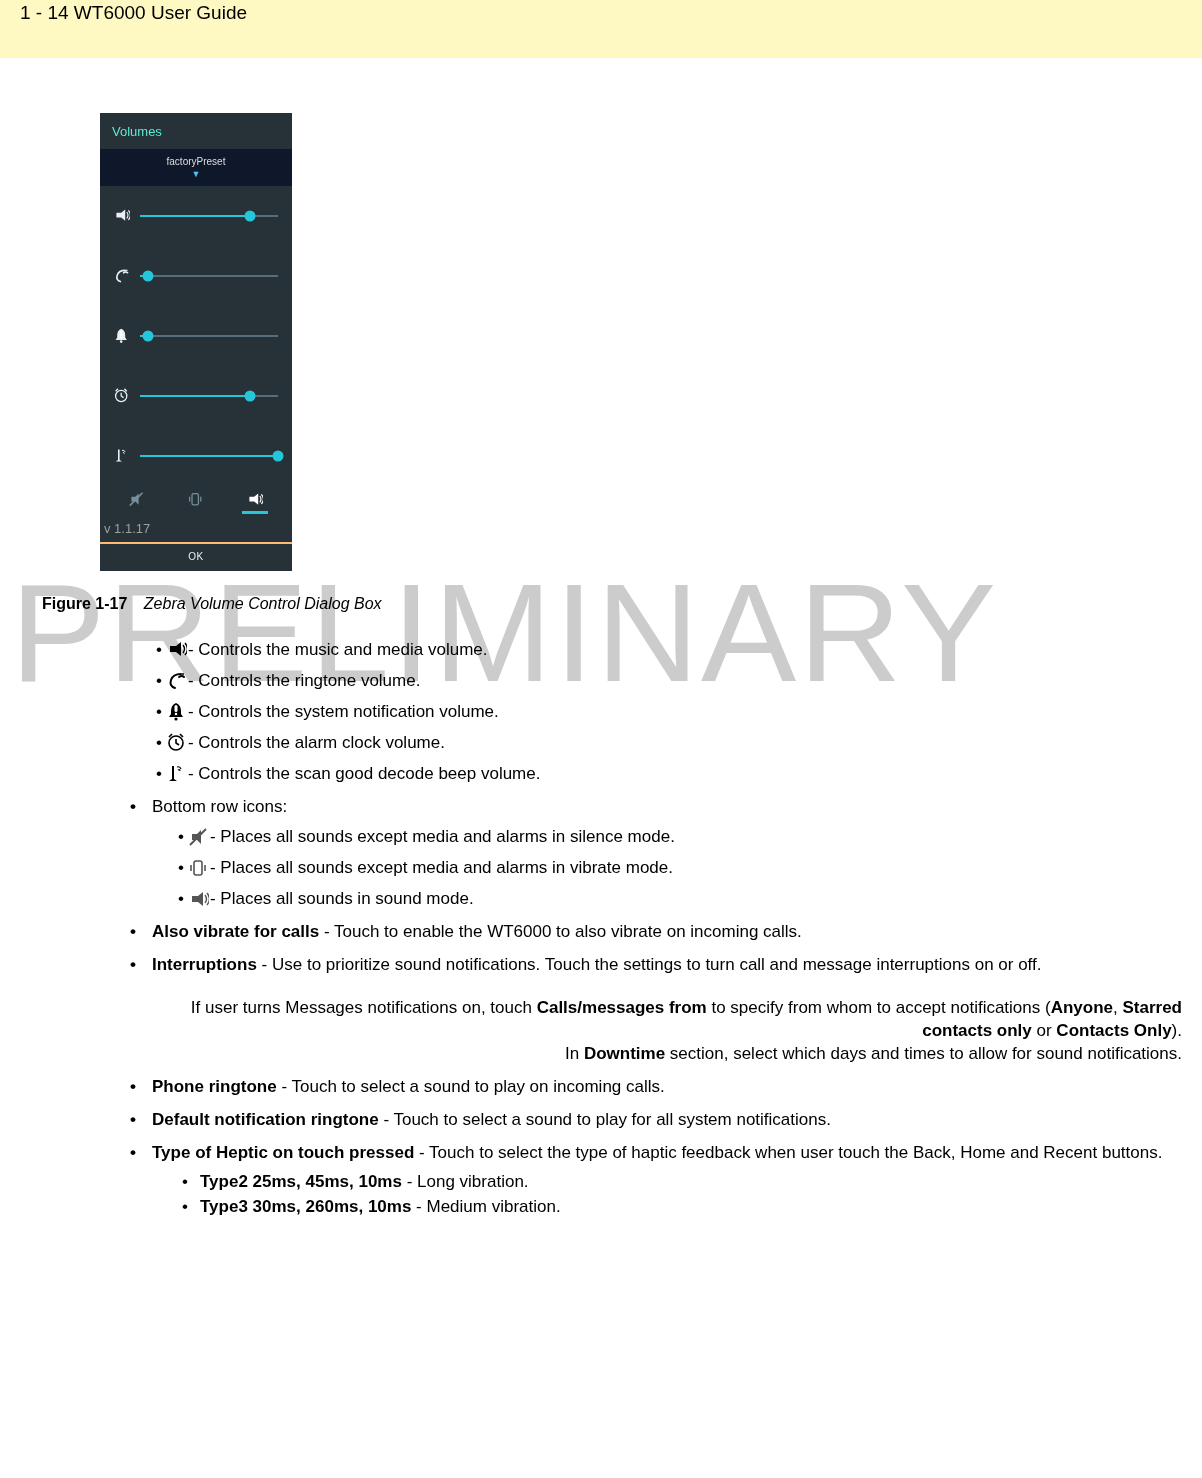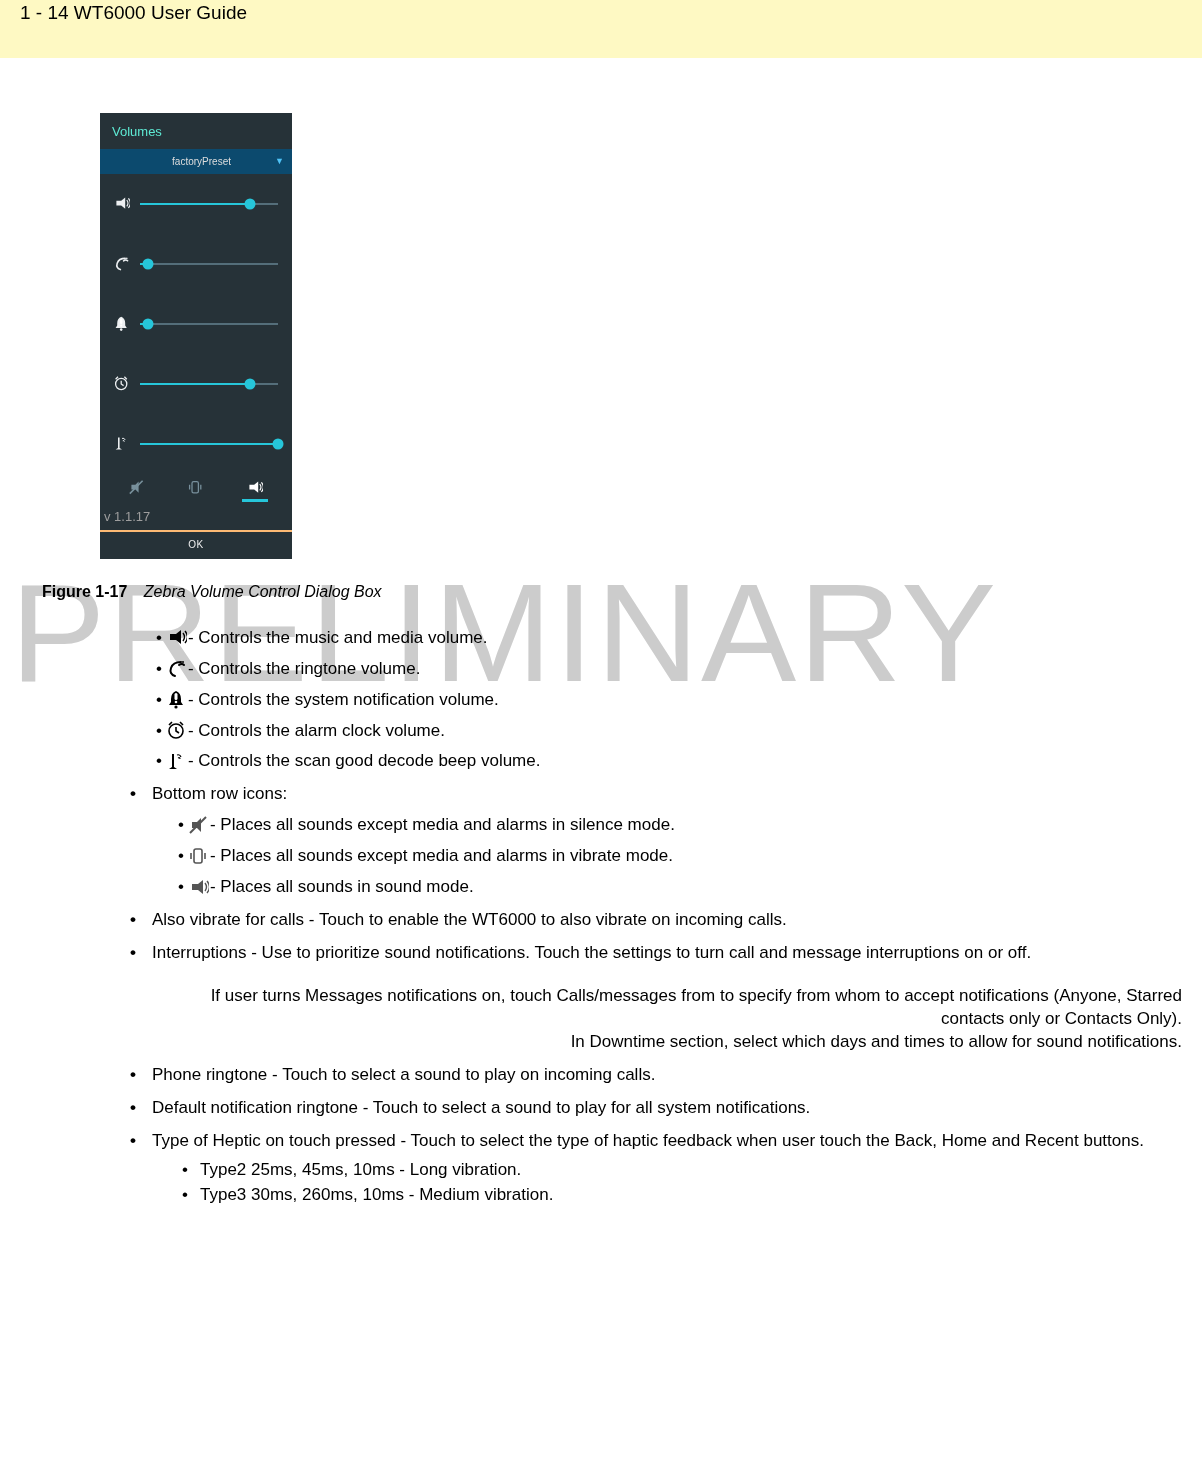--- a/index.html
+++ b/index.html
@@ -45,27 +45,28 @@
     position: relative;
     z-index: 1;
     font-size: 11px;
   }
   .dialog-title {
     color: #5eead4;
     padding: 10px 12px 8px 12px;
     font-size: 13px;
   }
   .preset-row {
-    background: #0c4a6e;
+    background: #0f172a;
     color: #ddd;
     font-size: 10px;
     padding: 6px 8px;
     display: flex;
     justify-content: space-between;
     align-items: center;
+    flex-direction: column;
   }
   .preset-row .caret {
     color: #4fc3f7;
     font-size: 9px;
   }
   .slider-row {
     display: flex;
     align-items: center;
     gap: 10px;
     padding: 22px 14px;
@@ -183,21 +184,21 @@
     left: 0;
   }
   .icon-inline {
     display: inline-flex;
     vertical-align: middle;
     width: 22px;
     height: 22px;
     justify-content: center;
     align-items: center;
   }
-  b { font-weight: normal; }
+  b { font-weight: bold; }
   .para-cont { margin-top: 20px; text-align: right; }
 </style>
 </head>
 <body>
 
 <div class="topbar">
   <span class="topbar-text">1 - 14  WT6000 User Guide</span>
 </div>
 
 <div class="content">

